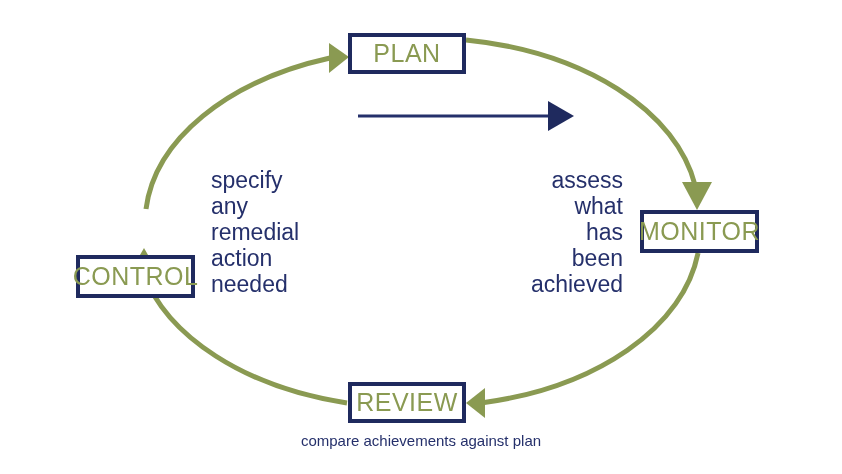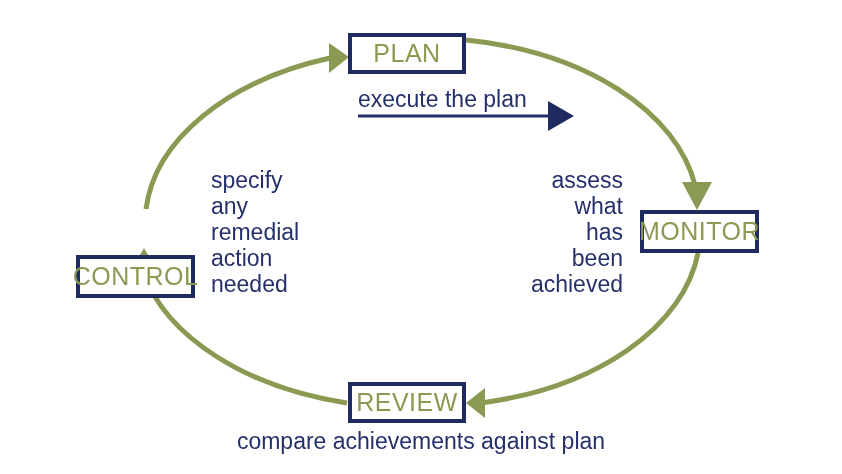--- a/index.html
+++ b/index.html
@@ -79,21 +79,21 @@
     z-index: 4;
   }
   #bottom-caption {
     position: absolute;
     left: 0;
     top: 428px;
     width: 842px;
     text-align: center;
     color: #25306b;
     font-family: "Liberation Sans", sans-serif;
-    font-size: 23px;
+    font-size: 15px;
     line-height: 26px;
     white-space: nowrap;
     z-index: 4;
   }
 </style>
 </head>
 <body>
 
 <div id="diagram-root">
 
@@ -124,21 +124,20 @@
   </div>
 
   <div class="stage-box" id="stage-monitor">
     <span class="stage-label">MONITOR</span>
   </div>
 
   <div class="stage-box" id="stage-control">
     <span class="stage-label">CONTROL</span>
   </div>
 
-  <div id="execute-label">execute the plan</div>
 
   <div class="annotation" id="annotation-right">assess
 what
 has
 been
 achieved</div>
 
   <div class="annotation" id="annotation-left">specify
 any
 remedial

